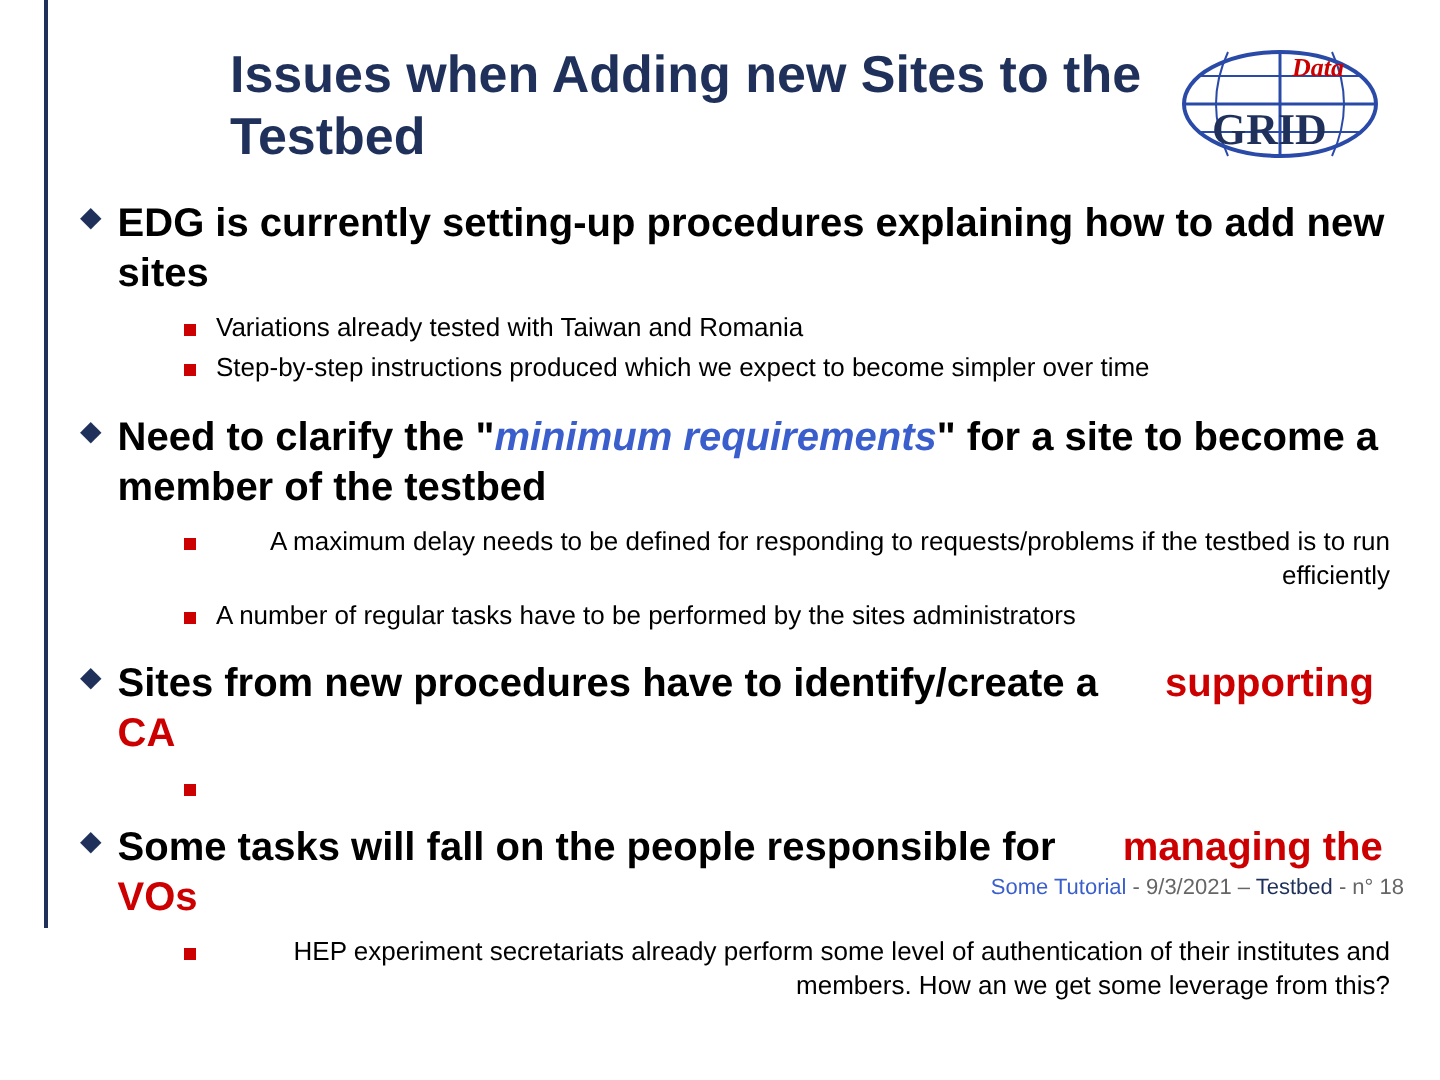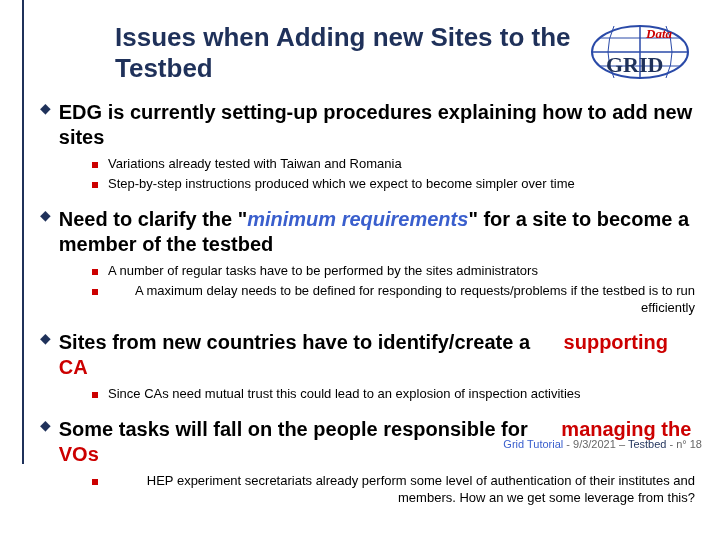--- a/index.html
+++ b/index.html
@@ -134,48 +134,47 @@
       </div>
     </div>
 
     <div class="top-item">
       <span class="top-bullet">◆</span>
       <span class="top-text"><span>Need to clarify the "</span><span class="hi-blue">minimum requirements</span><span>" for a site to become a member of the testbed</span></span>
     </div>
     <div class="sub-list">
       <div class="sub-item">
         <span class="sub-bullet"></span>
-        <span class="sub-text">A number of regular tasks have to be performed by the sites administrators</span>
+        <span class="sub-text">A maximum delay needs to be defined for responding to requests/problems if the testbed is to run efficiently</span>
       </div>
       <div class="sub-item">
         <span class="sub-bullet"></span>
-        <span class="sub-text">A maximum delay needs to be defined for responding to requests/problems if the testbed is to run efficiently</span>
+        <span class="sub-text">A number of regular tasks have to be performed by the sites administrators</span>
       </div>
     </div>
 
     <div class="top-item">
       <span class="top-bullet">◆</span>
-      <span class="top-text"><span>Sites from new countries have to identify/create a </span><span class="hi-red">supporting CA</span><span></span></span>
+      <span class="top-text"><span>Sites from new procedures have to identify/create a </span><span class="hi-red">supporting CA</span><span></span></span>
     </div>
     <div class="sub-list">
       <div class="sub-item">
         <span class="sub-bullet"></span>
-        <span class="sub-text">Since CAs need mutual trust this could lead to an explosion of inspection activities</span>
       </div>
     </div>
 
     <div class="top-item">
       <span class="top-bullet">◆</span>
       <span class="top-text"><span>Some tasks will fall on the people responsible for </span><span class="hi-red">managing the VOs</span><span></span></span>
     </div>
     <div class="sub-list">
       <div class="sub-item">
         <span class="sub-bullet"></span>
         <span class="sub-text">HEP experiment secretariats already perform some level of authentication of their institutes and members. How an we get some leverage from this?</span>
       </div>
     </div>
 
   </div>
 
   <div class="footer">
-    <span class="blue">Grid Tutorial </span><span class="gray">- 9/3/2021 – </span><span class="dark">Testbed</span><span class="gray"> - n° 18</span>
+    <span class="blue">Some Tutorial </span><span class="gray">- 9/3/2021 – </span><span class="dark">Testbed</span><span class="gray"> - n° 18</span>
   </div>
 </div>
 
 </body></html>

